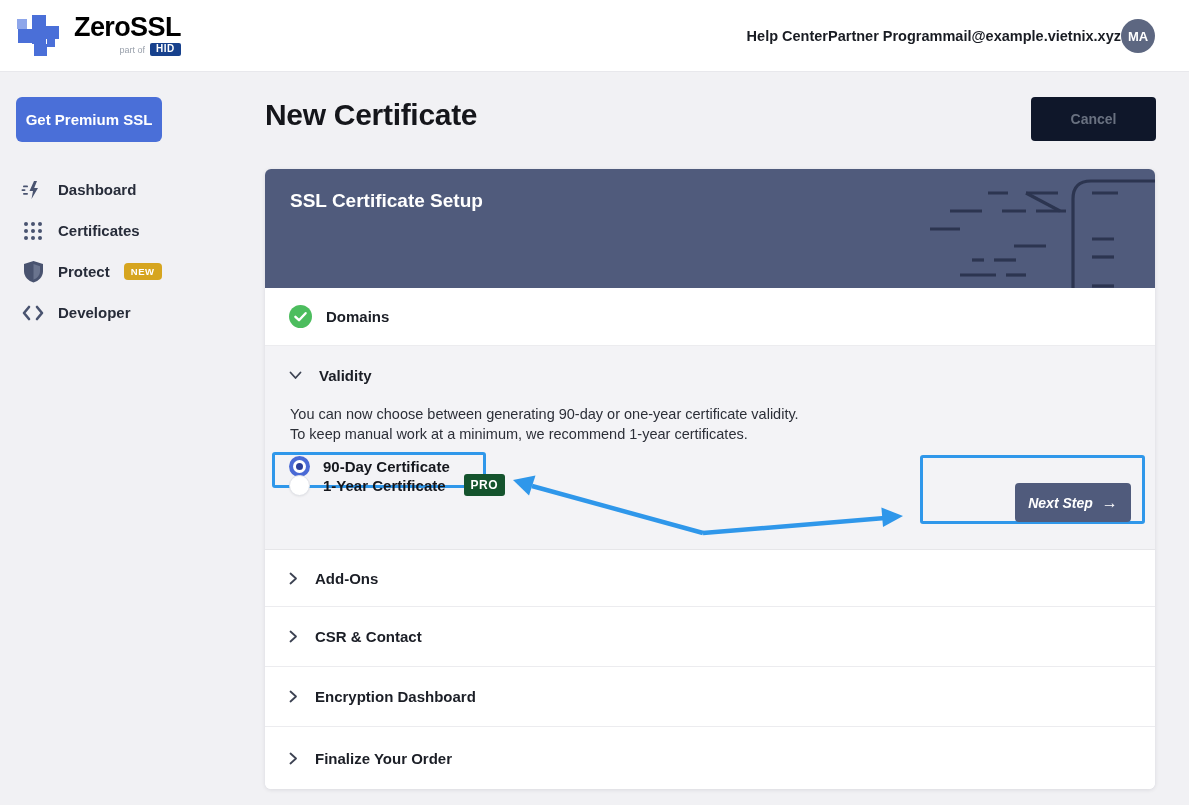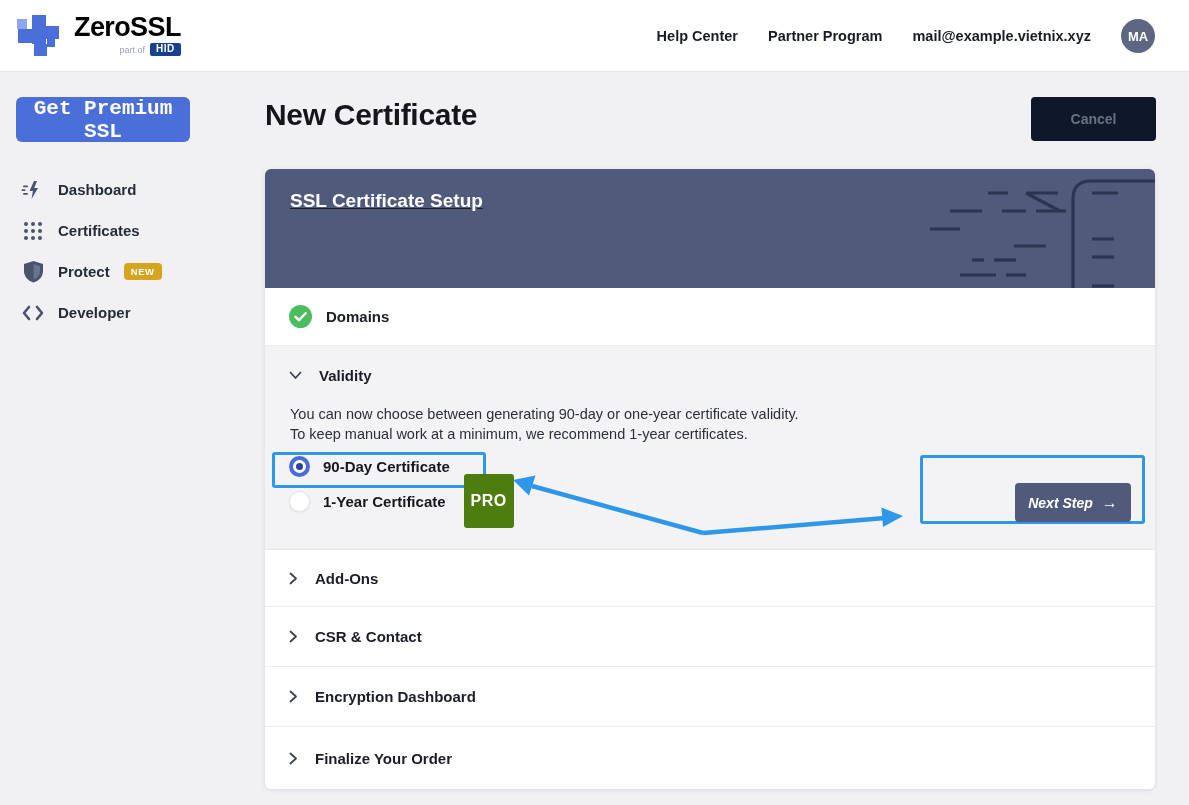--- a/index.html
+++ b/index.html
@@ -19,34 +19,34 @@
   }
   .logo { position:absolute; left:16px; top:12px; display:flex; align-items:flex-start; gap:12px; cursor:pointer; }
   .logo-text { display:flex; flex-direction:column; align-items:flex-end; }
   .brand { font-size:27px; font-weight:800; letter-spacing:-0.6px; color:#000000; line-height:30px; }
   .partof { display:flex; align-items:center; gap:5px; margin-top:1px; }
   .partof-label { font-size:9px; color:#9aa1ac; }
   .hid-badge {
     background:#17418d; color:#fff; font-size:10px; font-weight:700;
     padding:0 6px 2px; border-radius:2px; letter-spacing:0.5px;text-align:right;
   }
-  .nav { position:absolute; right:34px; top:0; height:72px; display:flex; align-items:center; gap:30px; }
+  .nav { position:absolute; right:34px; top:0; height:72px; display:flex; align-items:center; }
   .nav-link { font-size:14.5px; font-weight:700; color:#191c23; cursor:pointer; }
   .nav-email { font-size:14.5px; font-weight:700; color:#191c23; cursor:pointer; }
   .avatar {
     width:34px; height:34px; border-radius:50%; background:#5d6781;
     color:#fff; font-size:13px; font-weight:700;
     display:flex; align-items:center; justify-content:center; cursor:pointer;
   }
 
   
   .premium-btn {
-    position:absolute; left:16px; top:97px; width:174px; height:45px;
+    position:absolute; left:16px; top:97px; width:146px; height:45px;
     background:#4a6fd8; border:none; border-radius:6px;
-    color:#fff; font-family:Liberation Mono, monospace; font-size:21px; font-weight:700;
+    color:#fff; font-family:Liberation Sans, sans-serif; font-size:15px; font-weight:700;
     display:flex; align-items:center; justify-content:center; cursor:pointer;
   }
   .menu { position:absolute; left:20px; top:169px; width:230px; }
   .menu-item { display:flex; align-items:center; height:41px; gap:12px; cursor:pointer; }
   .menu-ico { width:26px; display:flex; justify-content:center; }
   .menu-label { font-size:15px; font-weight:700; color:#272c39; }
   .new-badge {
     margin-left:2px; background:#d6a51f; color:#fff; font-size:9.5px; font-weight:800;
     letter-spacing:0.6px; padding:3px 7px; border-radius:4px;
   }
@@ -63,21 +63,21 @@
   }
 
   
   .card {
     position:absolute; left:265px; top:169px; width:890px; height:620px;
     background:#fff; border-radius:6px; overflow:hidden;
     box-shadow:0 1px 4px rgba(20,24,40,0.10);
   }
   .card-header {
     position:relative; height:119px; background:#505b7c;
-    padding:21px 0 0 25px; overflow:hidden;text-decoration:underline;
+    padding:21px 0 0 25px; overflow:hidden;
   }
   .ch-title { font-size:19px; font-weight:700; color:#ffffff; }
   .ch-desc { margin-top:9px; font-size:14.5px; line-height:20px; color:#e4e8f2; }
   .ch-deco { position:absolute; right:0; top:0; pointer-events:none; }
 
   .row-domains {
     height:58px; display:flex; align-items:center; gap:14px;
     padding-left:24px; border-bottom:1px solid #ececef; background:#fff; cursor:pointer;
   }
   .step-label { font-size:15px; font-weight:700; color:#1b1e26; }
@@ -98,22 +98,22 @@
   .radio-row.r2 { top:128px; }
   .radio-on { width:21px; height:21px; border-radius:50%; background:#4a6ad5; position:relative; }
   .radio-on::before { content:''; position:absolute; inset:4px; background:#ffffff; border-radius:50%; }
   .radio-on::after  { content:''; position:absolute; inset:7px; background:#2c3f9a; border-radius:50%; }
   .radio-off {
     width:21px; height:21px; border-radius:50%; background:#fff;
     border:1px solid #e0e2e8; box-shadow:0 1px 2px rgba(0,0,0,0.06);
   }
   .radio-label { font-size:15px; font-weight:700; color:#15171d; }
   .pro-badge {
-    margin-left:5px; background:#4d7c0f; color:#fff; font-size:16px; font-weight:800;
-    letter-spacing:0.5px; padding:18px 7px; border-radius:3px;
+    margin-left:5px; background:#14532d; color:#fff; font-size:12px; font-weight:800;
+    letter-spacing:0.5px; padding:4px 7px; border-radius:3px;
   }
   .next-btn {
     position:absolute; left:750px; top:137px; width:116px; height:39px;
     background:#505b7c; border:none; border-radius:4px;
     color:#fff; font-family:inherit; font-size:14px; font-weight:700;
     display:flex; align-items:center; justify-content:center; gap:9px; cursor:pointer;font-style:italic;
   }
   .next-arrow { font-size:16px; line-height:1; }
   .annot-arrows { position:absolute; left:0; top:0; pointer-events:none; }
 

